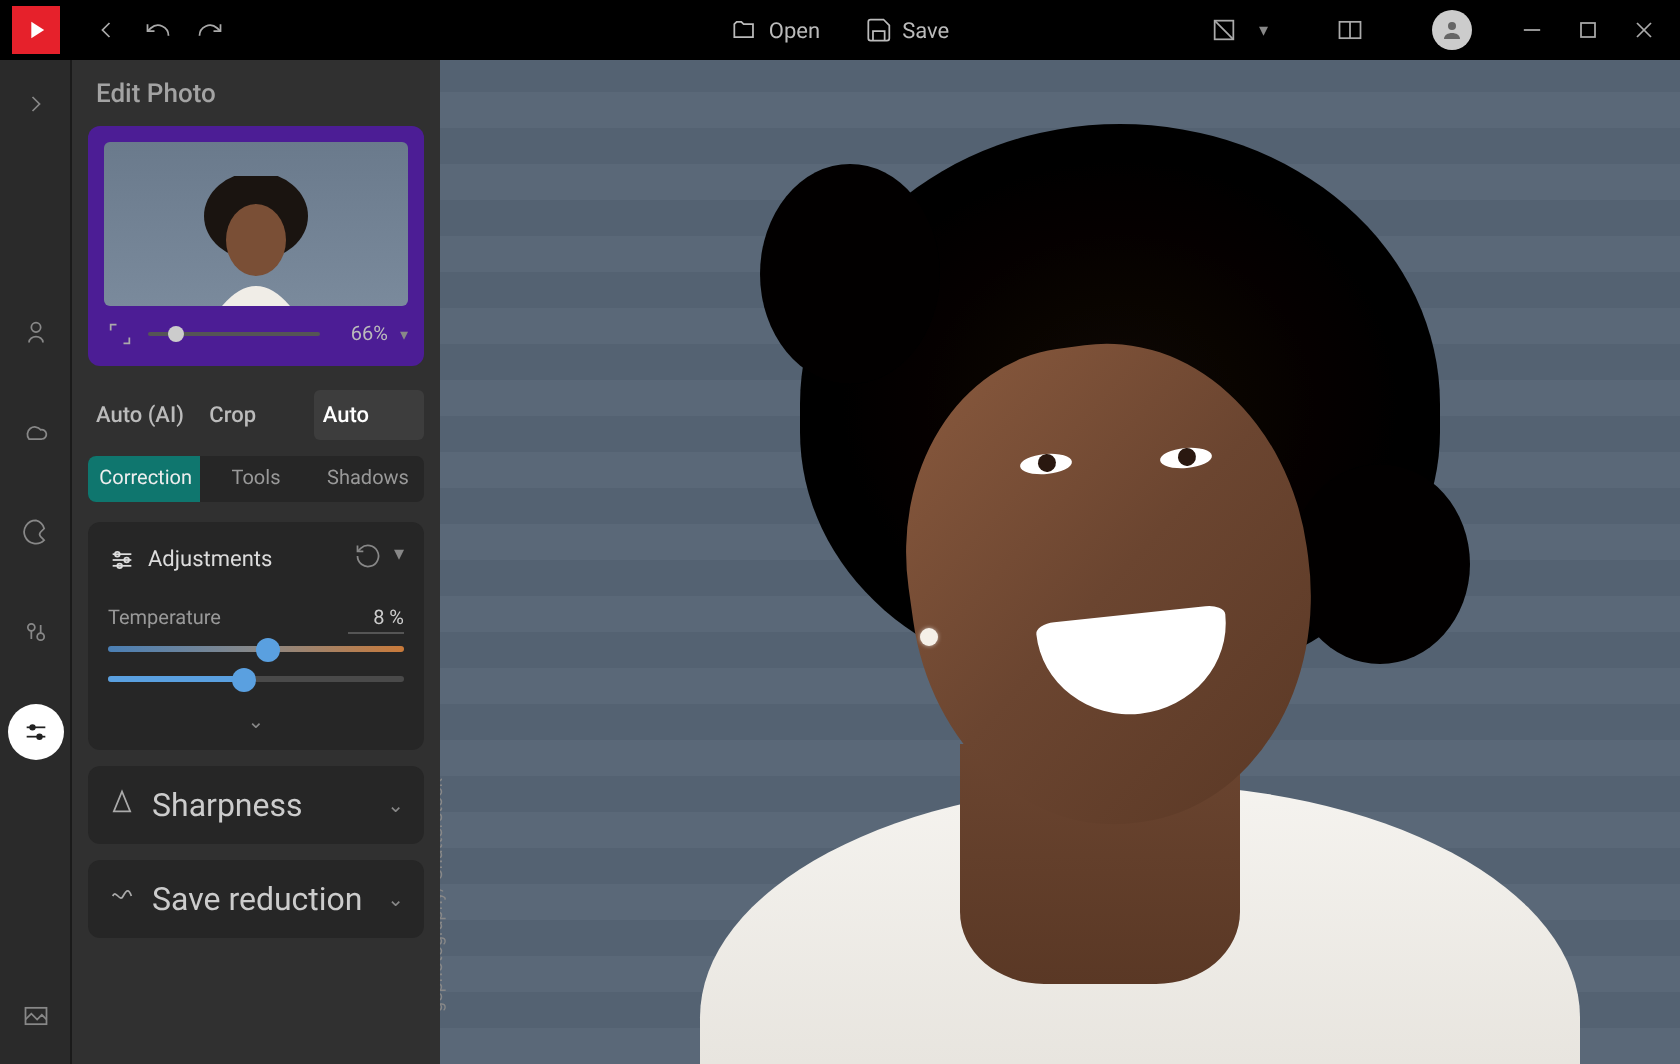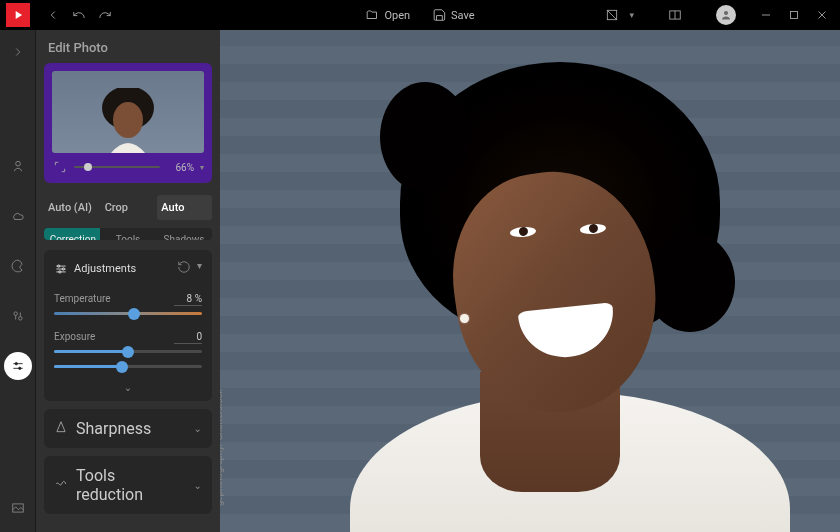--- a/index.html
+++ b/index.html
@@ -284,30 +284,20 @@
             <div class="slider-label-row">
               <span>Temperature</span>
               <span class="slider-val">8 %</span>
             </div>
     <div class="slider-track temp">
 
       <div class="slider-thumb" style="left:54%"></div>
     </div>
           </div>
           <div class="slider-group">
-            <div class="slider-label-row">
-              <span>Exposure</span>
-              <span class="slider-val">0</span>
-            </div>
-    <div class="slider-track ">
-      <div class="slider-fill" style="width:50%"></div>
-      <div class="slider-thumb" style="left:50%"></div>
-    </div>
-          </div>
-          <div class="slider-group">
     <div class="slider-track ">
       <div class="slider-fill" style="width:46%"></div>
       <div class="slider-thumb" style="left:46%"></div>
     </div>
           </div>
         </div>
       <div class="expand-caret">⌄</div>
     </div>
 
     <div id="collapsibles">
@@ -315,21 +305,21 @@
           <span style="color:#aaa;"><svg class="icon-svg" viewBox="0 0 24 24">
               <polygon points="12 3 19 20 5 20"></polygon>
             </svg></span>
     <span class="collapsible-label">Sharpness</span>
     <span class="collapsible-caret">⌄</span>
         </div>
         <div class="collapsible">
           <span style="color:#aaa;"><svg class="icon-svg" viewBox="0 0 24 24">
               <path d="M4 12c3-6 6 6 9 0s5-6 7 0"></path>
             </svg></span>
-    <span class="collapsible-label">Tools reduction</span>
+    <span class="collapsible-label">Save reduction</span>
     <span class="collapsible-caret">⌄</span>
         </div>
       </div>
   </div>
 
   <div class="canvas">
     <div class="canvas-img">
       <div class="subject">
         <div class="shirt"></div>
         <div class="neck"></div>

